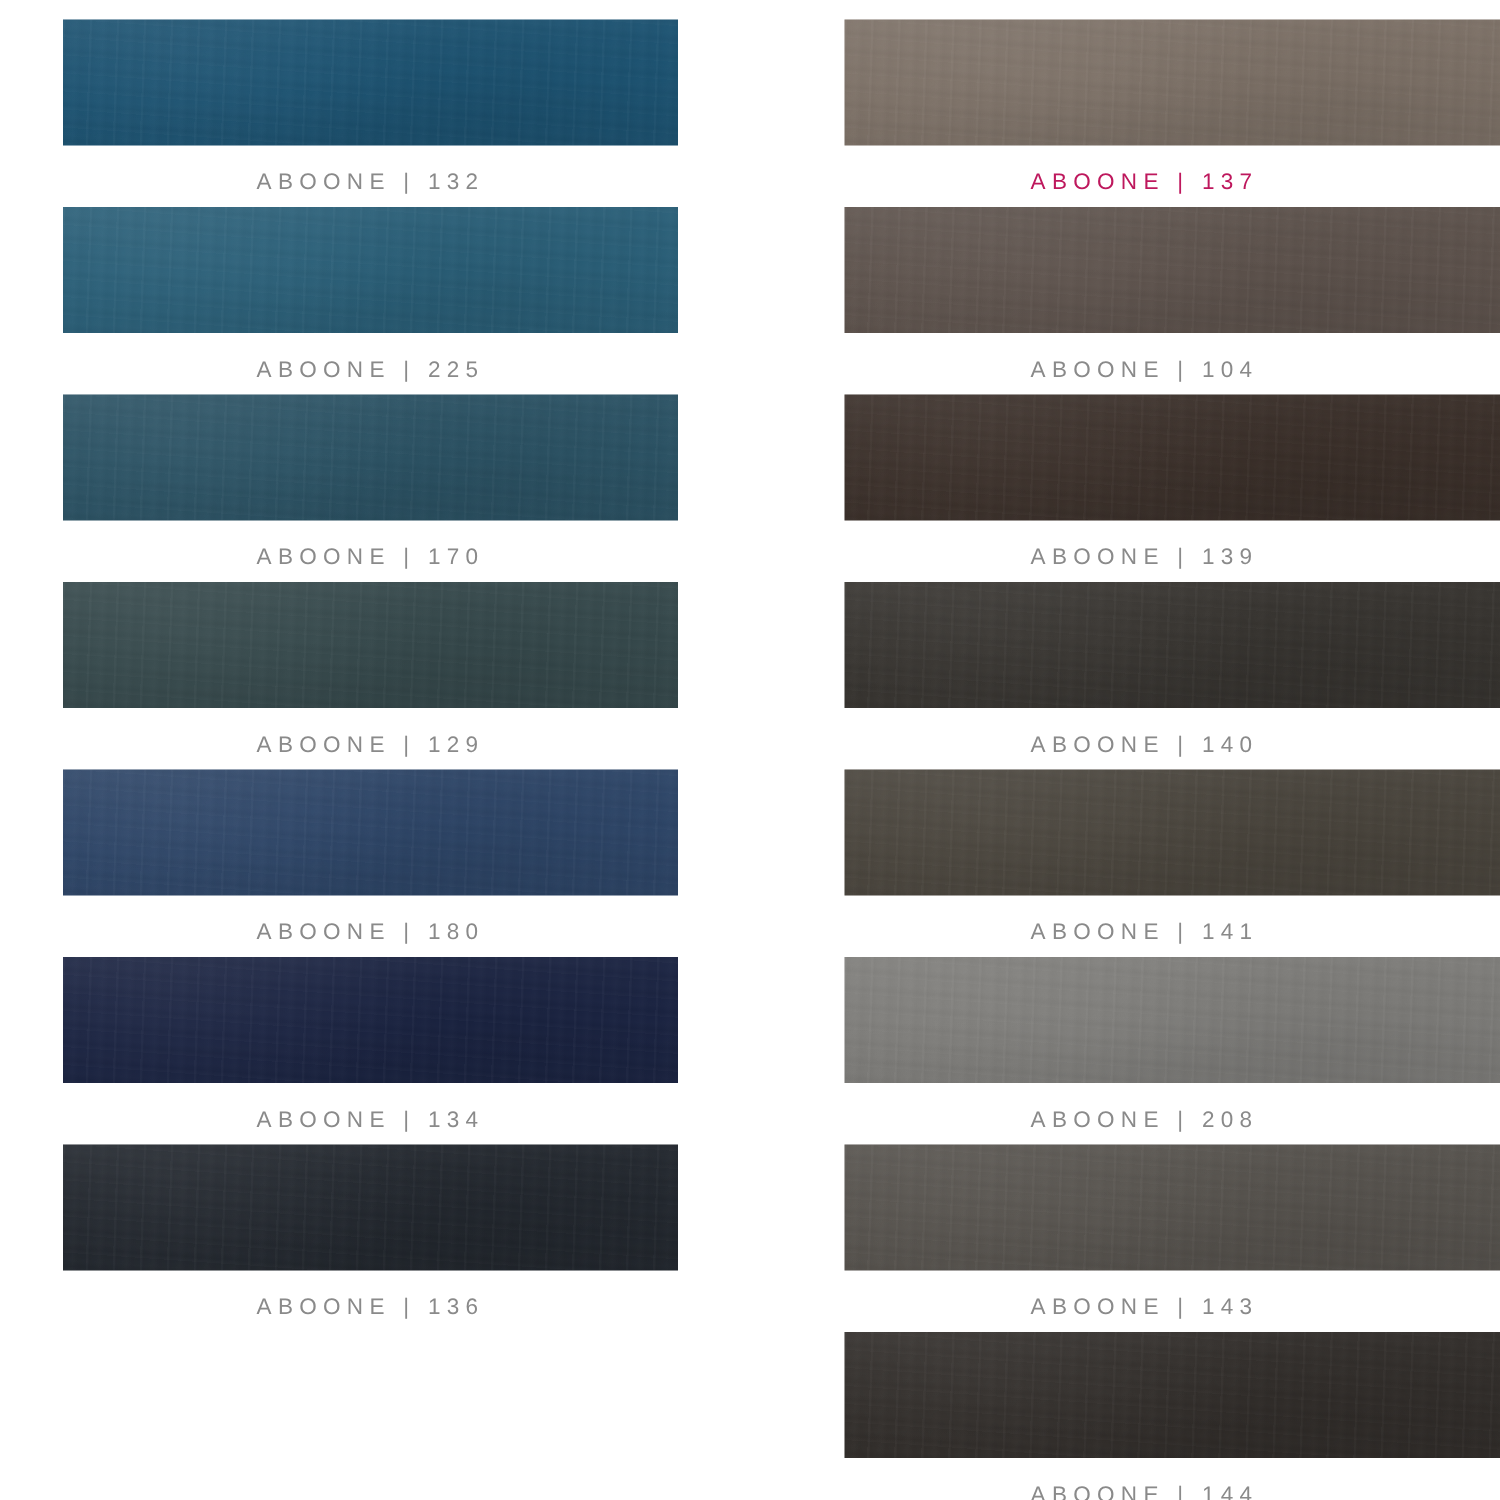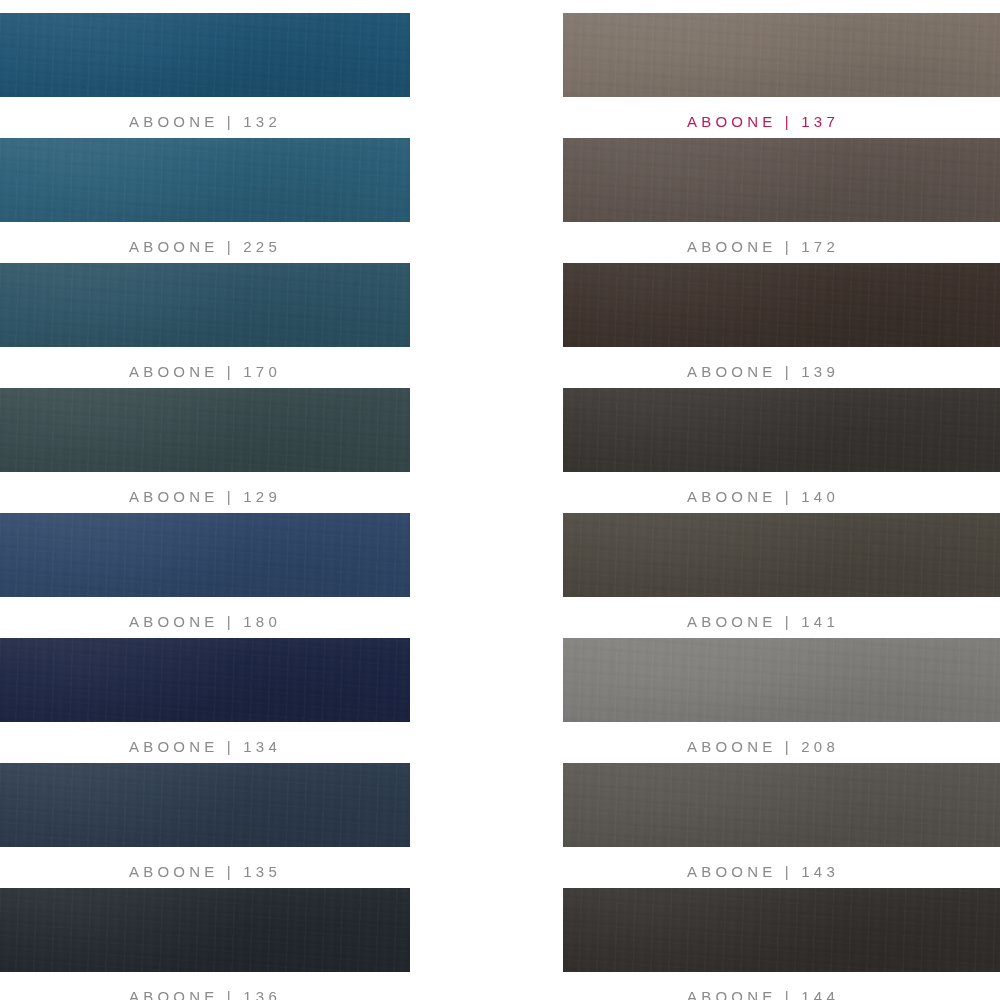--- a/index.html
+++ b/index.html
@@ -29,20 +29,21 @@
     width: 1000px;
   }
 
   .column {
     display: flex;
     flex-direction: column;
   }
 
   .column-left {
     width: 530px;
+    padding-left: 42px;
     box-sizing: border-box;
   }
 
   .column-right {
     width: 470px;
     padding-left: 33px;
     box-sizing: border-box;
   }
 
   .swatch-cell {
@@ -168,27 +169,20 @@
         <div class="caption" style="color: rgb(138, 138, 138);">ABOONE  |  180</div>
       </div>
       <div class="swatch-cell">
         <div class="swatch" style="background-color: rgb(27, 36, 66);">
           <div class="grain"></div>
           <div class="sheen"></div>
         </div>
         <div class="caption" style="color: rgb(138, 138, 138);">ABOONE  |  134</div>
       </div>
       <div class="swatch-cell">
-        <div class="swatch" style="background-color: rgb(43, 58, 76);">
-          <div class="grain"></div>
-          <div class="sheen"></div>
-        </div>
-        <div class="caption" style="color: rgb(138, 138, 138);">ABOONE  |  135</div>
-      </div>
-      <div class="swatch-cell">
         <div class="swatch" style="background-color: rgb(35, 40, 47);">
           <div class="grain"></div>
           <div class="sheen"></div>
         </div>
         <div class="caption" style="color: rgb(138, 138, 138);">ABOONE  |  136</div>
       </div>
     </div>
 
     <div class="column column-right">
       <div class="swatch-cell">
@@ -196,21 +190,21 @@
           <div class="grain"></div>
           <div class="sheen"></div>
         </div>
         <div class="caption" style="color: #be185d; text-align: center;">ABOONE  |  137</div>
       </div>
       <div class="swatch-cell">
         <div class="swatch" style="background-color: rgb(94, 83, 77);">
           <div class="grain"></div>
           <div class="sheen"></div>
         </div>
-        <div class="caption" style="color: rgb(138, 138, 138);">ABOONE  |  172</div>
+        <div class="caption" style="color: rgb(138, 138, 138);">ABOONE  |  104</div>
       </div>
       <div class="swatch-cell">
         <div class="swatch" style="background-color: rgb(59, 48, 42);">
           <div class="grain"></div>
           <div class="sheen"></div>
         </div>
         <div class="caption" style="color: rgb(138, 138, 138);">ABOONE  |  139</div>
       </div>
       <div class="swatch-cell">
         <div class="swatch" style="background-color: rgb(55, 52, 48);">

